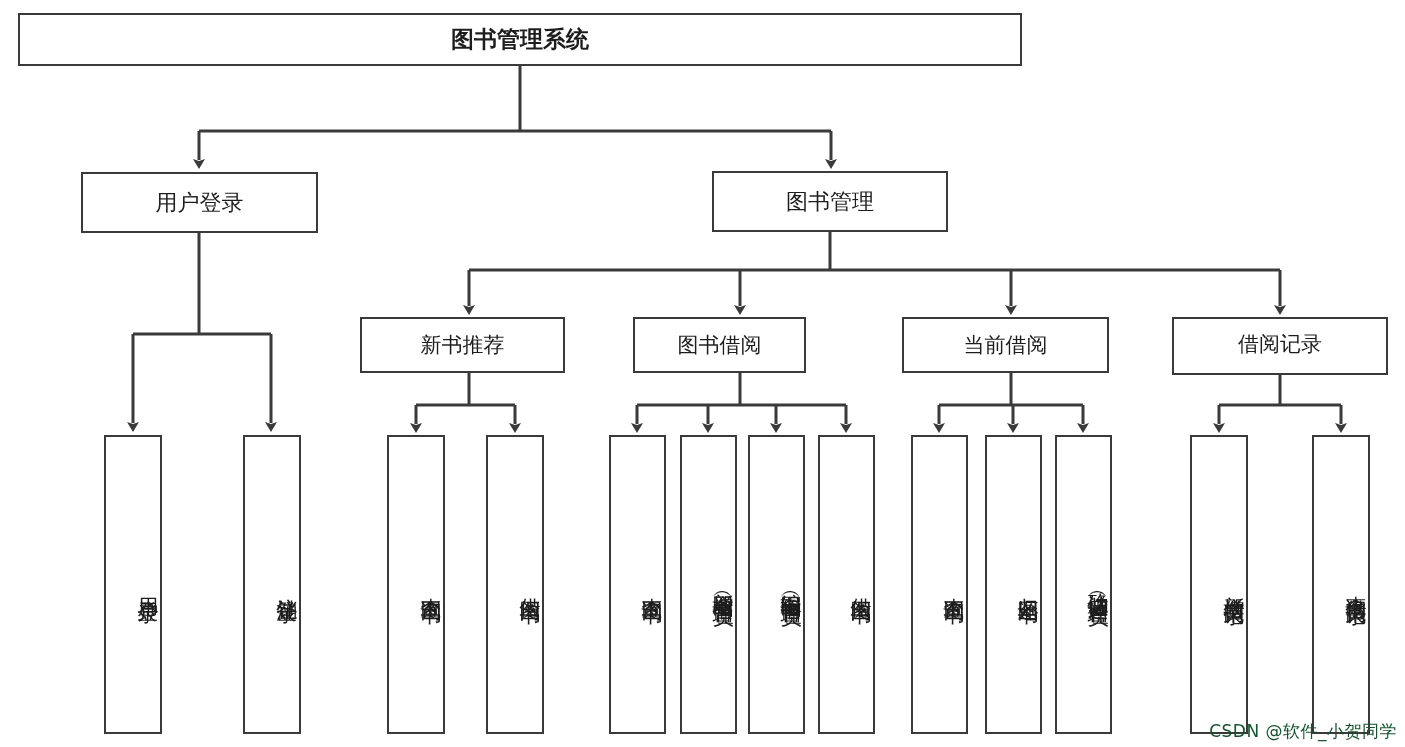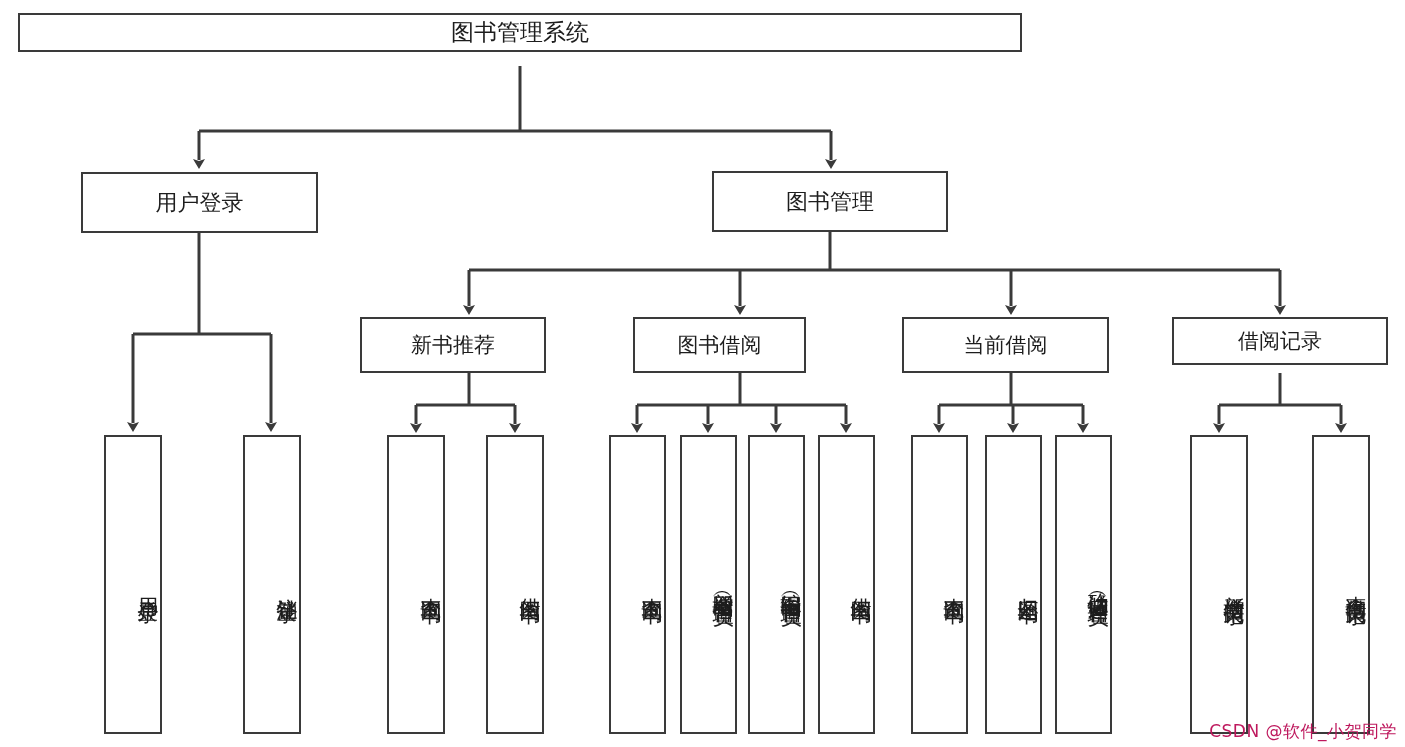--- a/index.html
+++ b/index.html
@@ -57,21 +57,21 @@
     justify-content: center;
   }
   .node.leaf > span {
     display: block;
   }
   .watermark {
     position: absolute;
     right: 8px;
     bottom: 4px;
     font-size: 17px;
-    color: #be185d;
+    color: #14532d;
     letter-spacing: 0.5px;
     white-space: nowrap;
   }
 </style>
 </head>
 <body>
 
 <div id="canvas">
 
   <svg class="wires" viewBox="0 0 1405 747" xmlns="http://www.w3.org/2000/svg">
@@ -117,33 +117,33 @@
       <path d="M1013,405 L1013,424" marker-end="url(#arrow)"></path>
       <path d="M1083,405 L1083,424" marker-end="url(#arrow)"></path>
 
       <path d="M1280,373 L1280,405"></path>
       <path d="M1219,405 L1341,405"></path>
       <path d="M1219,405 L1219,424" marker-end="url(#arrow)"></path>
       <path d="M1341,405 L1341,424" marker-end="url(#arrow)"></path>
     </g>
   </svg>
 
-  <div class="node root" style="left:18px; top:13px; width:1004px; height:39px;">图书管理系统</div>
+  <div class="node root" style="left:18px; top:13px; width:1004px; height:53px;font-weight:bold;">图书管理系统</div>
 
   <div class="node level1" style="left:81px; top:172px; width:237px; height:61px;">用户登录</div>
 
   <div class="node level1" style="left:712px; top:171px; width:236px; height:61px;font-family:Liberation Serif, serif;">图书管理</div>
 
-  <div class="node level2" style="left:360px; top:317px; width:186px; height:56px;">新书推荐</div>
+  <div class="node level2" style="left:360px; top:317px; width:205px; height:56px;">新书推荐</div>
 
   <div class="node level2" style="left:633px; top:317px; width:173px; height:56px;">图书借阅</div>
 
   <div class="node level2" style="left:902px; top:317px; width:207px; height:56px;">当前借阅</div>
 
-  <div class="node level2" style="left:1172px; top:317px; width:216px; height:48px;">借阅记录</div>
+  <div class="node level2" style="left:1172px; top:317px; width:216px; height:58px;font-family:Liberation Mono, monospace;">借阅记录</div>
 
   <div class="node leaf" style="left:104px; top:435px; width:58px; height:299px;">
       <span>用户登录</span>
     </div>
 
   <div class="node leaf" style="left:243px; top:435px; width:58px; height:299px;">
       <span>注销登录</span>
     </div>
 
   <div class="node leaf" style="left:387px; top:435px; width:58px; height:299px;">

